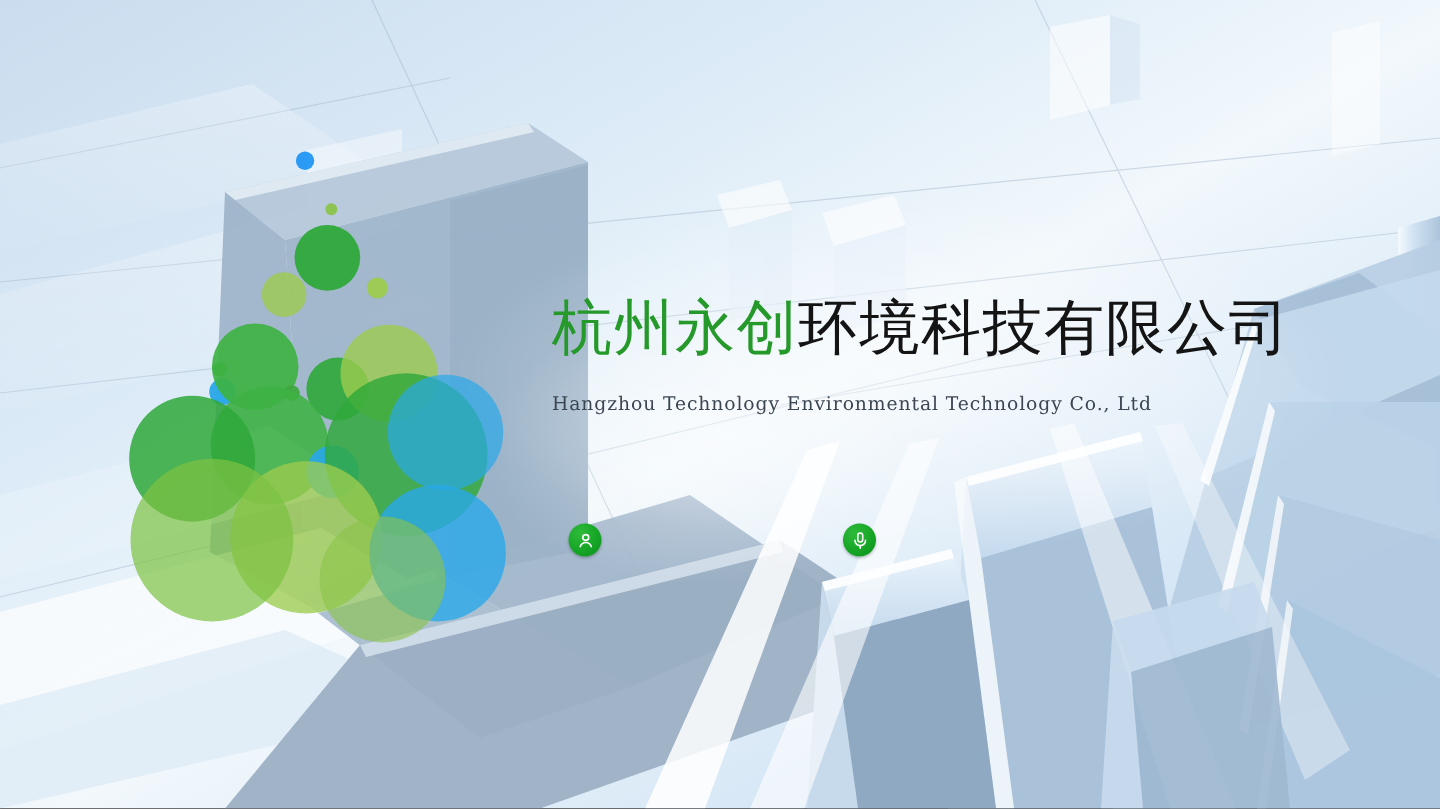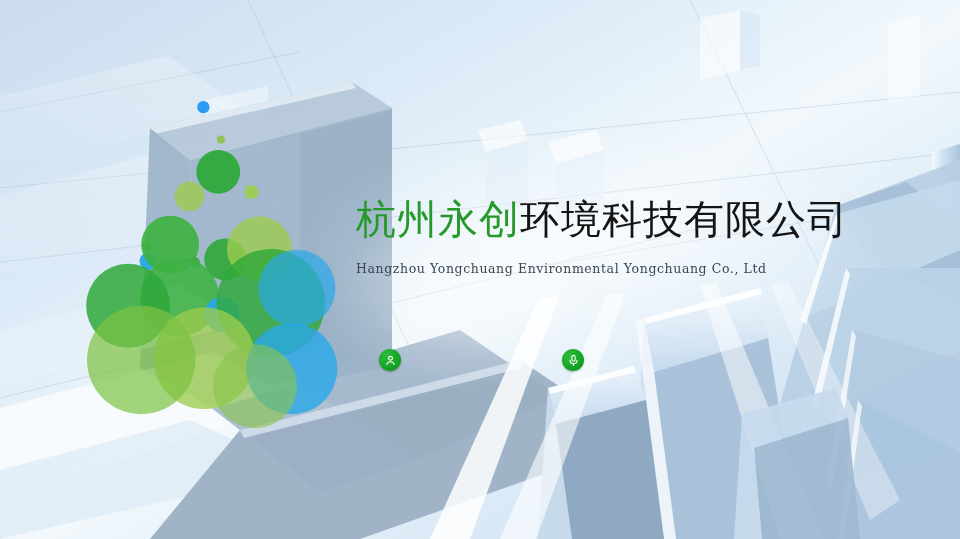--- a/index.html
+++ b/index.html
@@ -33,21 +33,21 @@
     position: absolute;
     left: 70px;
     top: 80px;
     width: 300px;
     height: 350px;
   }
 
   
   #text-block {
     position: absolute;
-    left: 356px;
+    left: 368px;
     top: 196px;
     width: 540px;
   }
 
   #title-line {
     font-size: 40px;
     line-height: 1.15;
     letter-spacing: 1px;
     white-space: nowrap;
     font-family: "DejaVu Sans", "Liberation Sans", sans-serif;
@@ -263,21 +263,21 @@
         <circle cx="60" cy="320" r="62" fill="#7cc242" opacity="0.7"></circle>
         <circle cx="232" cy="330" r="52" fill="#29a8e8" opacity="0.8"></circle>
         <circle cx="190" cy="350" r="48" fill="#8bc34a" opacity="0.62"></circle>
       </g>
   </svg>
 
   <div id="text-block">
     <div id="title-line">
       <span id="title-green">杭州永创</span><span id="title-dark">环境科技有限公司</span>
     </div>
-    <div id="subtitle">Hangzhou Yongchuang Environmental Yongchuang Co., Ltd</div>
+    <div id="subtitle">Hangzhou Technology Environmental Technology Co., Ltd</div>
   </div>
 
   <div class="badge" id="badge-author">
     <span>
       <svg width="13" height="13" viewBox="0 0 24 24" fill="none" stroke="#ffffff" stroke-width="2" stroke-linecap="round" stroke-linejoin="round">
         <circle cx="12" cy="8" r="3.6"></circle>
         <path d="M5.2 19.2c1.2-3.4 4-5 6.8-5s5.6 1.6 6.8 5"></path>
       </svg>
     </span>
   </div>

